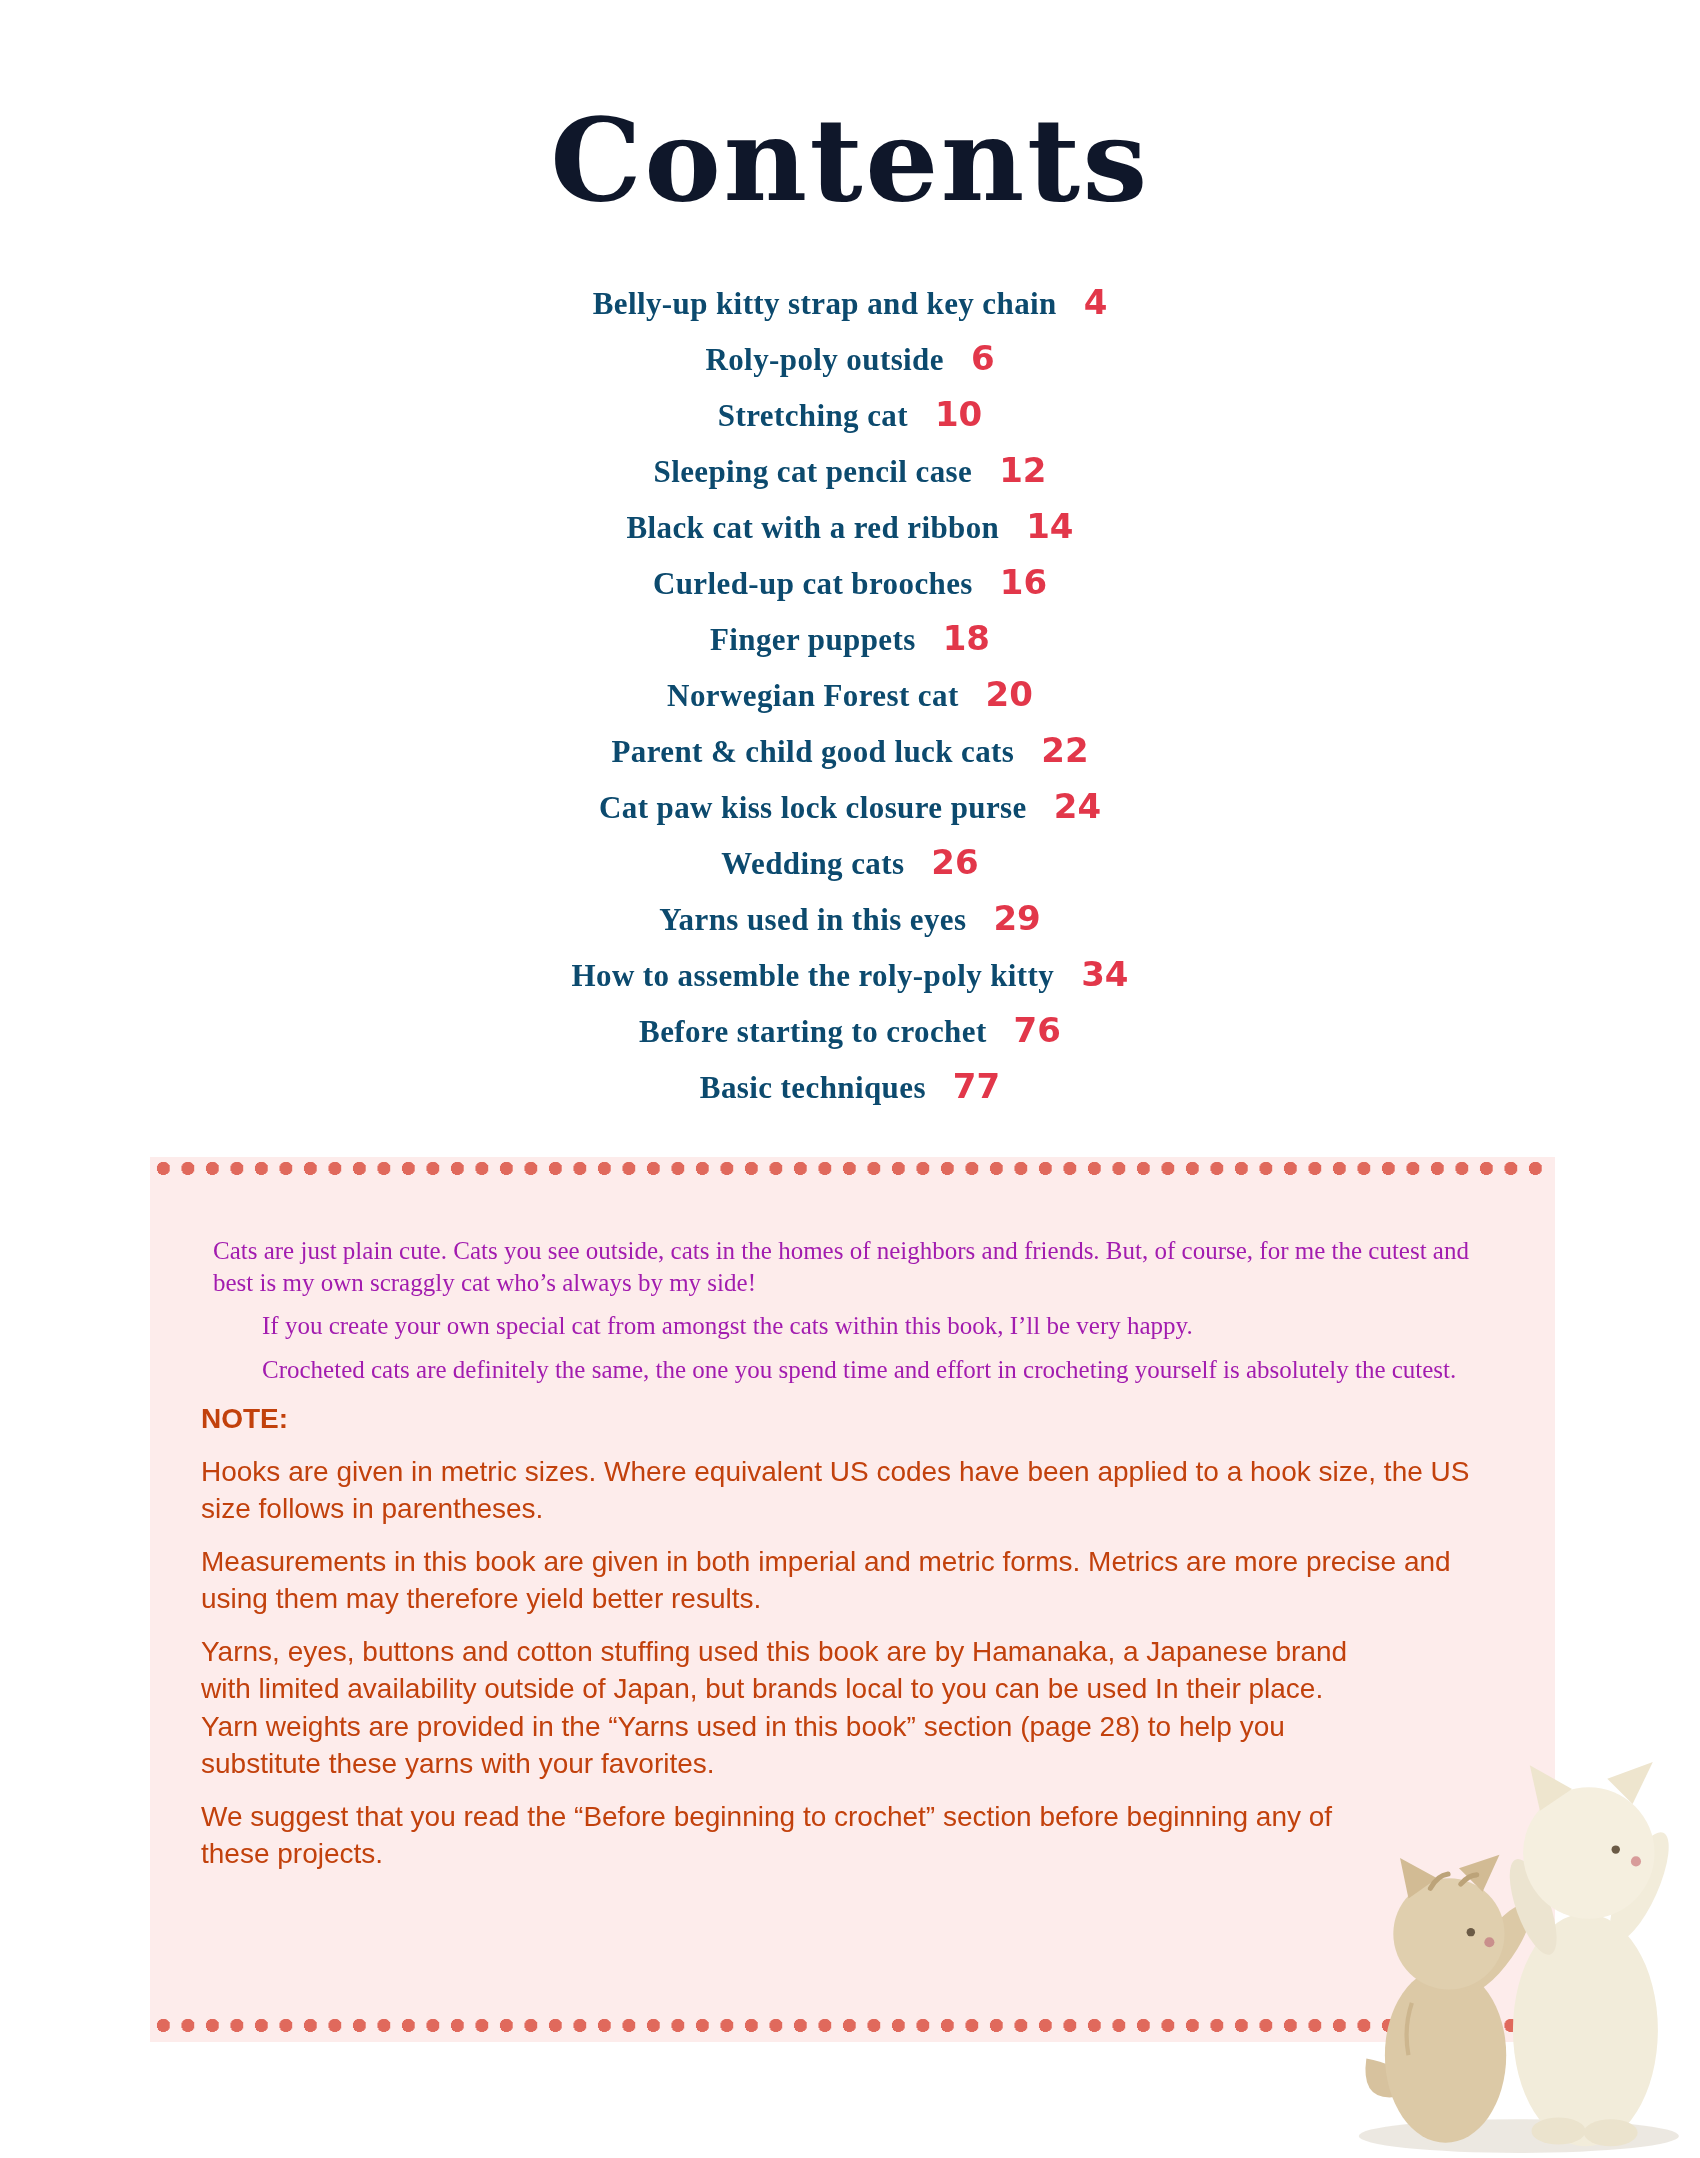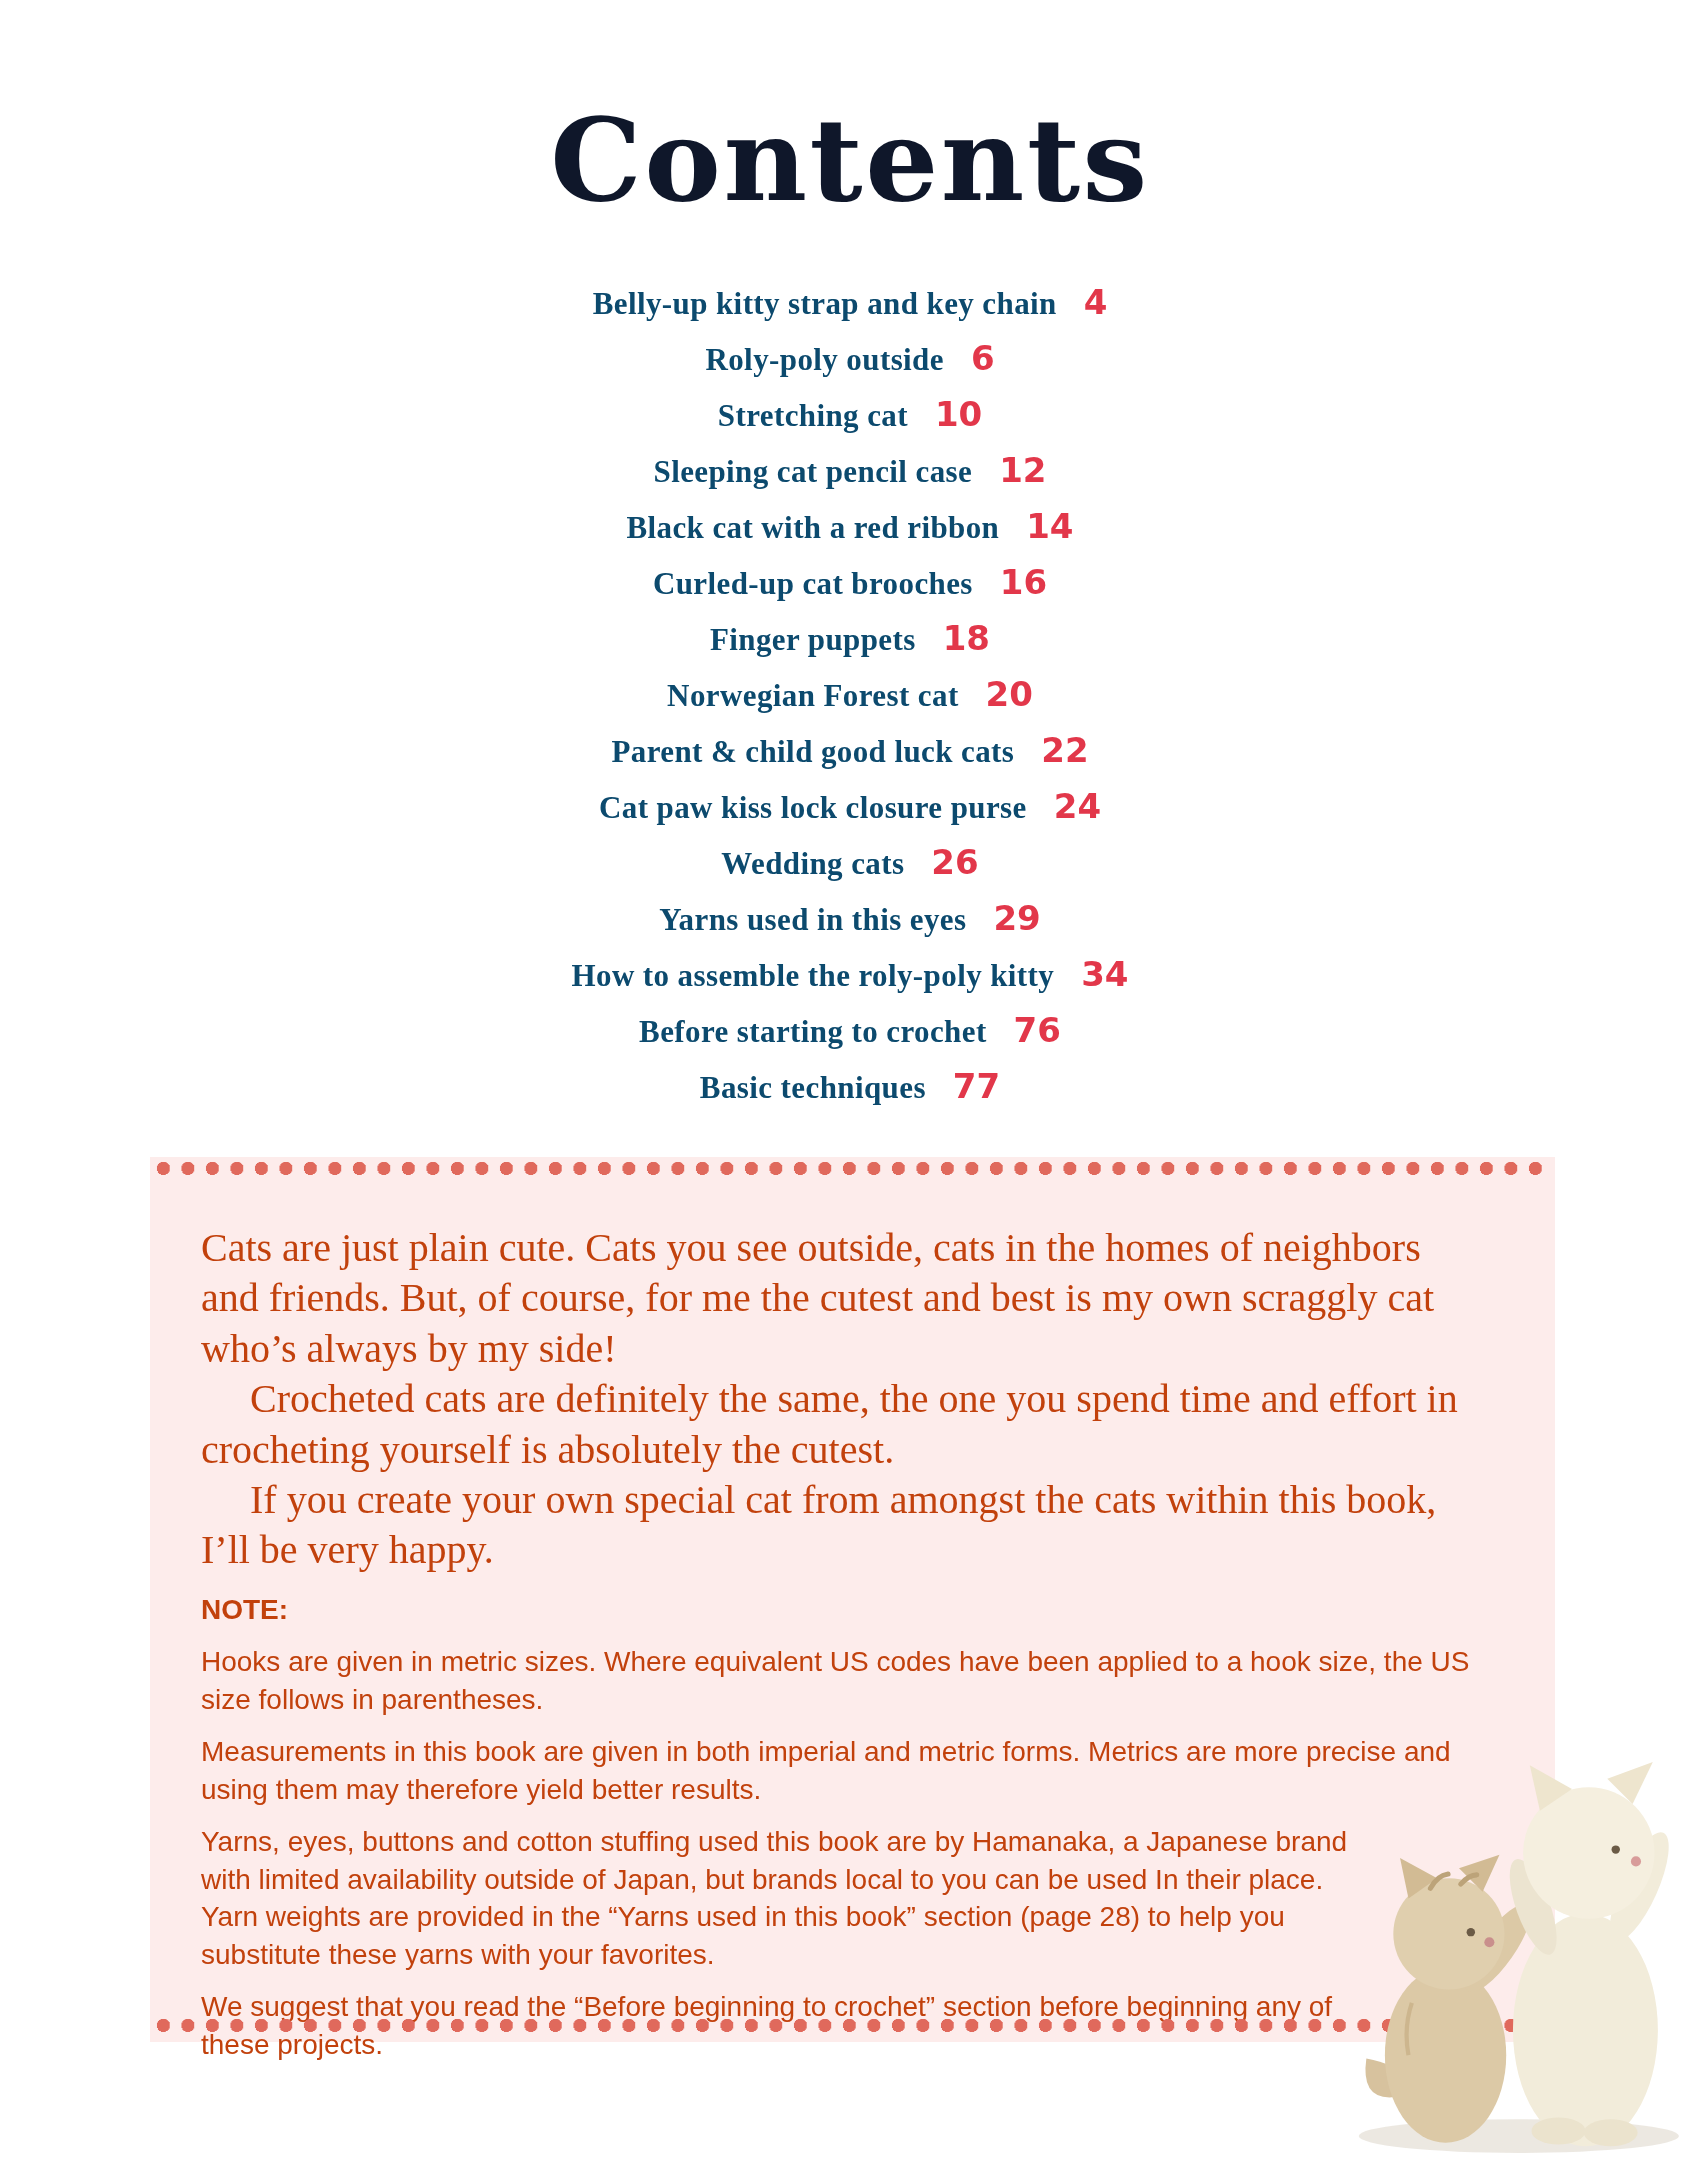--- a/index.html
+++ b/index.html
@@ -77,25 +77,25 @@
     right: 5px;
     height: 17px;
     background-image: radial-gradient(circle 6.7px at 8.4px 8.4px, #e0695c 97%, transparent 100%);
     background-size: 24.5px 17px;
     background-repeat: repeat-x;
   }
   .dots-top { top: 3.4px; }
   .dots-bottom { bottom: 8.4px; }
 
   .intro p {
-    margin: 0;
+    margin: 12px;
     font-family: "Liberation Serif", serif;
-    font-size: 40px;
+    font-size: 25px;
     line-height: 1.26;
-    color: #c2410c;
+    color: #a21caf;
   }
   .intro p.indent { text-indent: 49px; }
 
   .note-heading {
     margin: 64px 0 0 0;
     font-family: "Liberation Sans", sans-serif;
     font-weight: 700;
     font-size: 30px;
     color: #1d1d1d;
   }
@@ -186,22 +186,22 @@
       <span class="toc-page">77</span>
     </div>
   </div>
 
   <div class="panel">
     <div class="dots dots-top"></div>
     <div class="dots dots-bottom"></div>
 
     <div class="intro">
       <p>Cats are just plain cute. Cats you see outside, cats in the homes of neighbors and friends. But, of course, for me the cutest and best is my own scraggly cat who’s always by my side!</p>
+      <p class="indent">If you create your own special cat from amongst the cats within this book, I’ll be very happy.</p>
       <p class="indent">Crocheted cats are definitely the same, the one you spend time and effort in crocheting yourself is absolutely the cutest.</p>
-      <p class="indent">If you create your own special cat from amongst the cats within this book, I’ll be very happy.</p>
     </div>
 
     <div class="note">
       <p class="note-heading">NOTE:</p>
       <p>Hooks are given in metric sizes. Where equivalent US codes have been applied to a hook size, the US size follows in parentheses.</p>
       <p>Measurements in this book are given in both imperial and metric forms. Metrics are more precise and using them may therefore yield better results.</p>
       <p class="narrow">Yarns, eyes, buttons and cotton stuffing used this book are by Hamanaka, a Japanese brand with limited availability outside of Japan, but brands local to you can be used In their place. Yarn weights are provided in the “Yarns used in this book” section (page 28) to help you substitute these yarns with your favorites.</p>
       <p class="narrow">We suggest that you read the “Before beginning to crochet” section before beginning any of these projects.</p>
     </div>
   </div>

